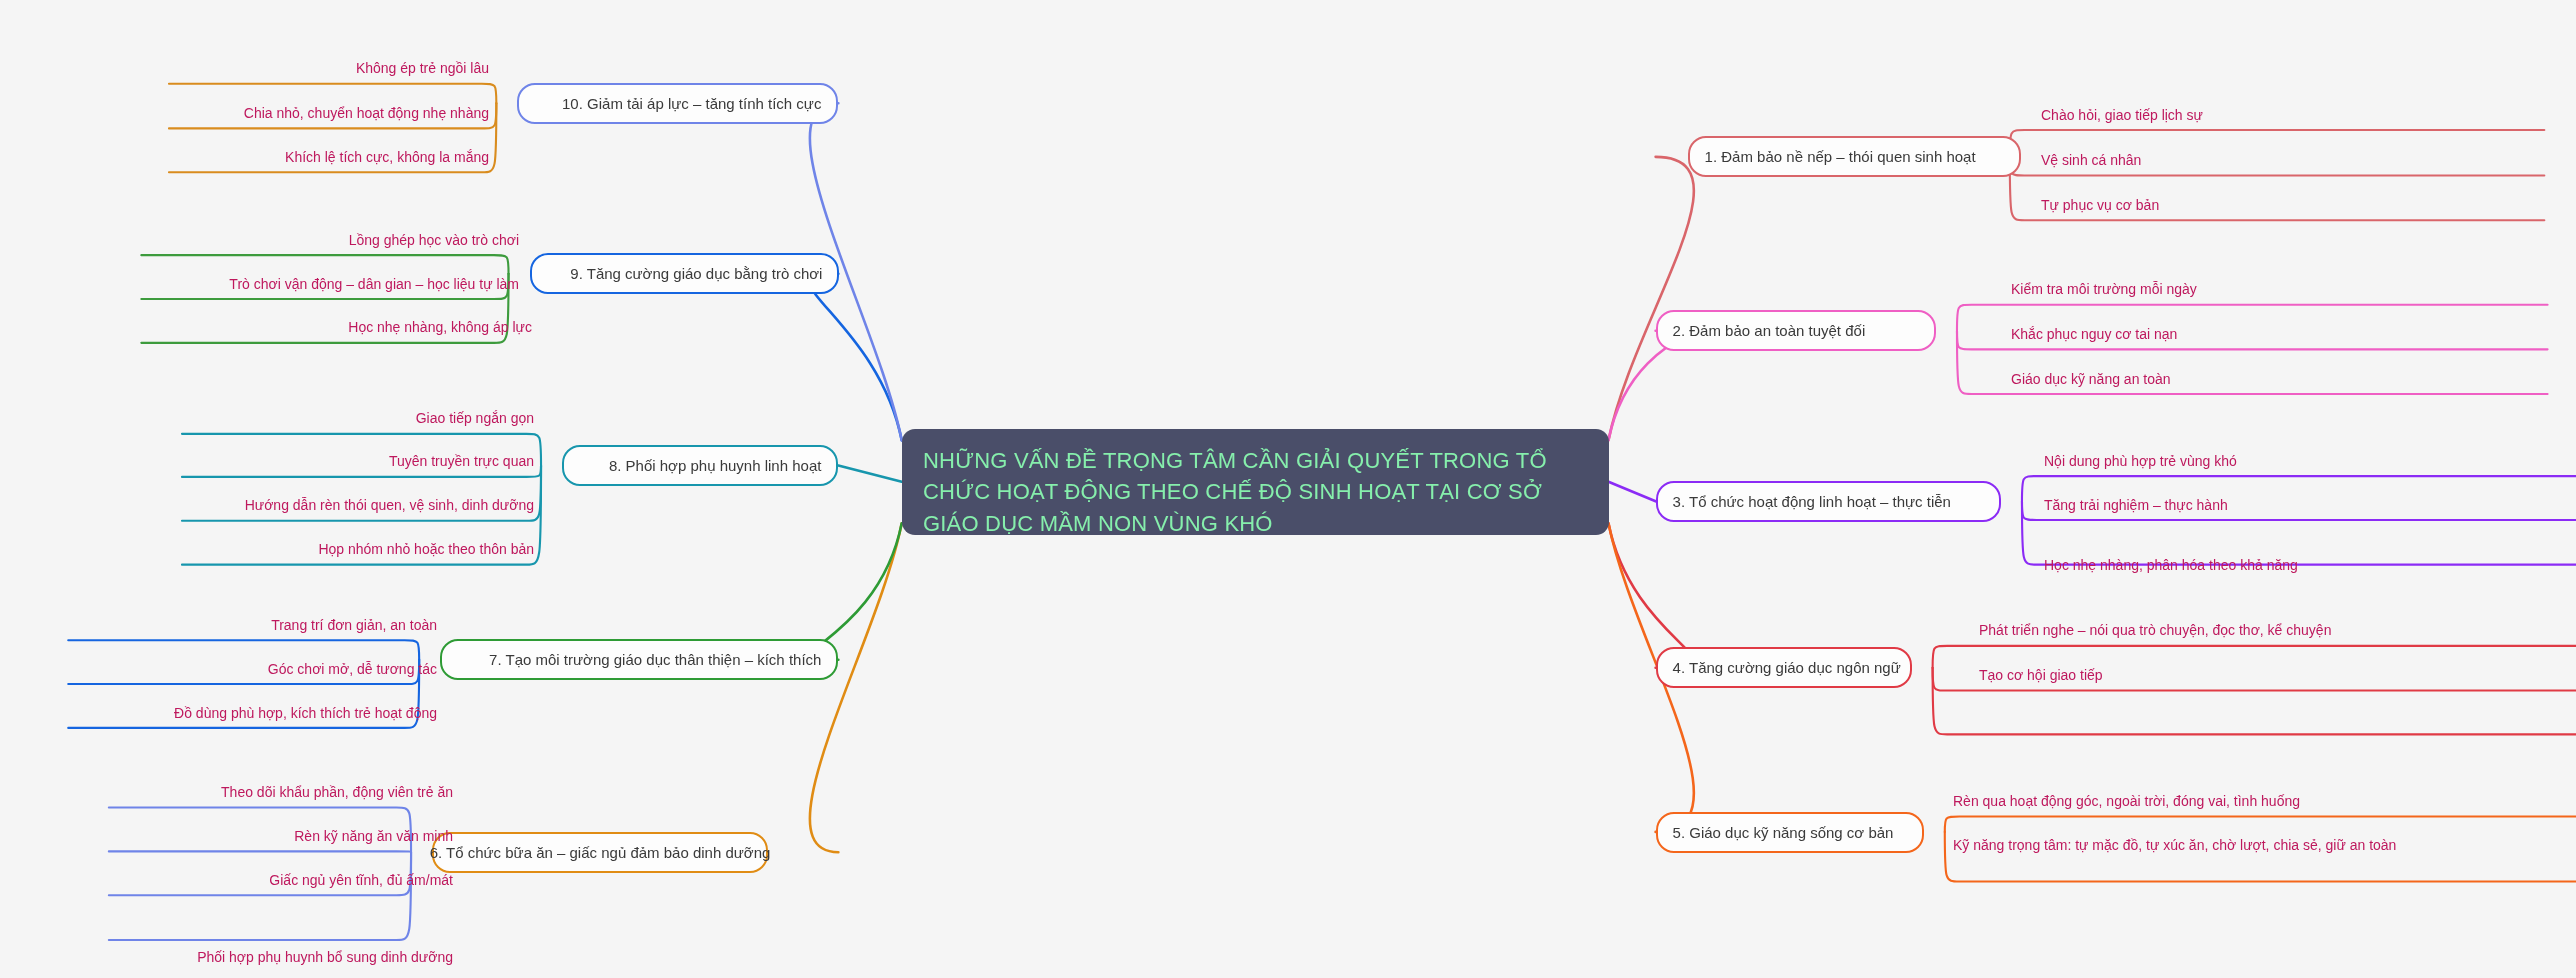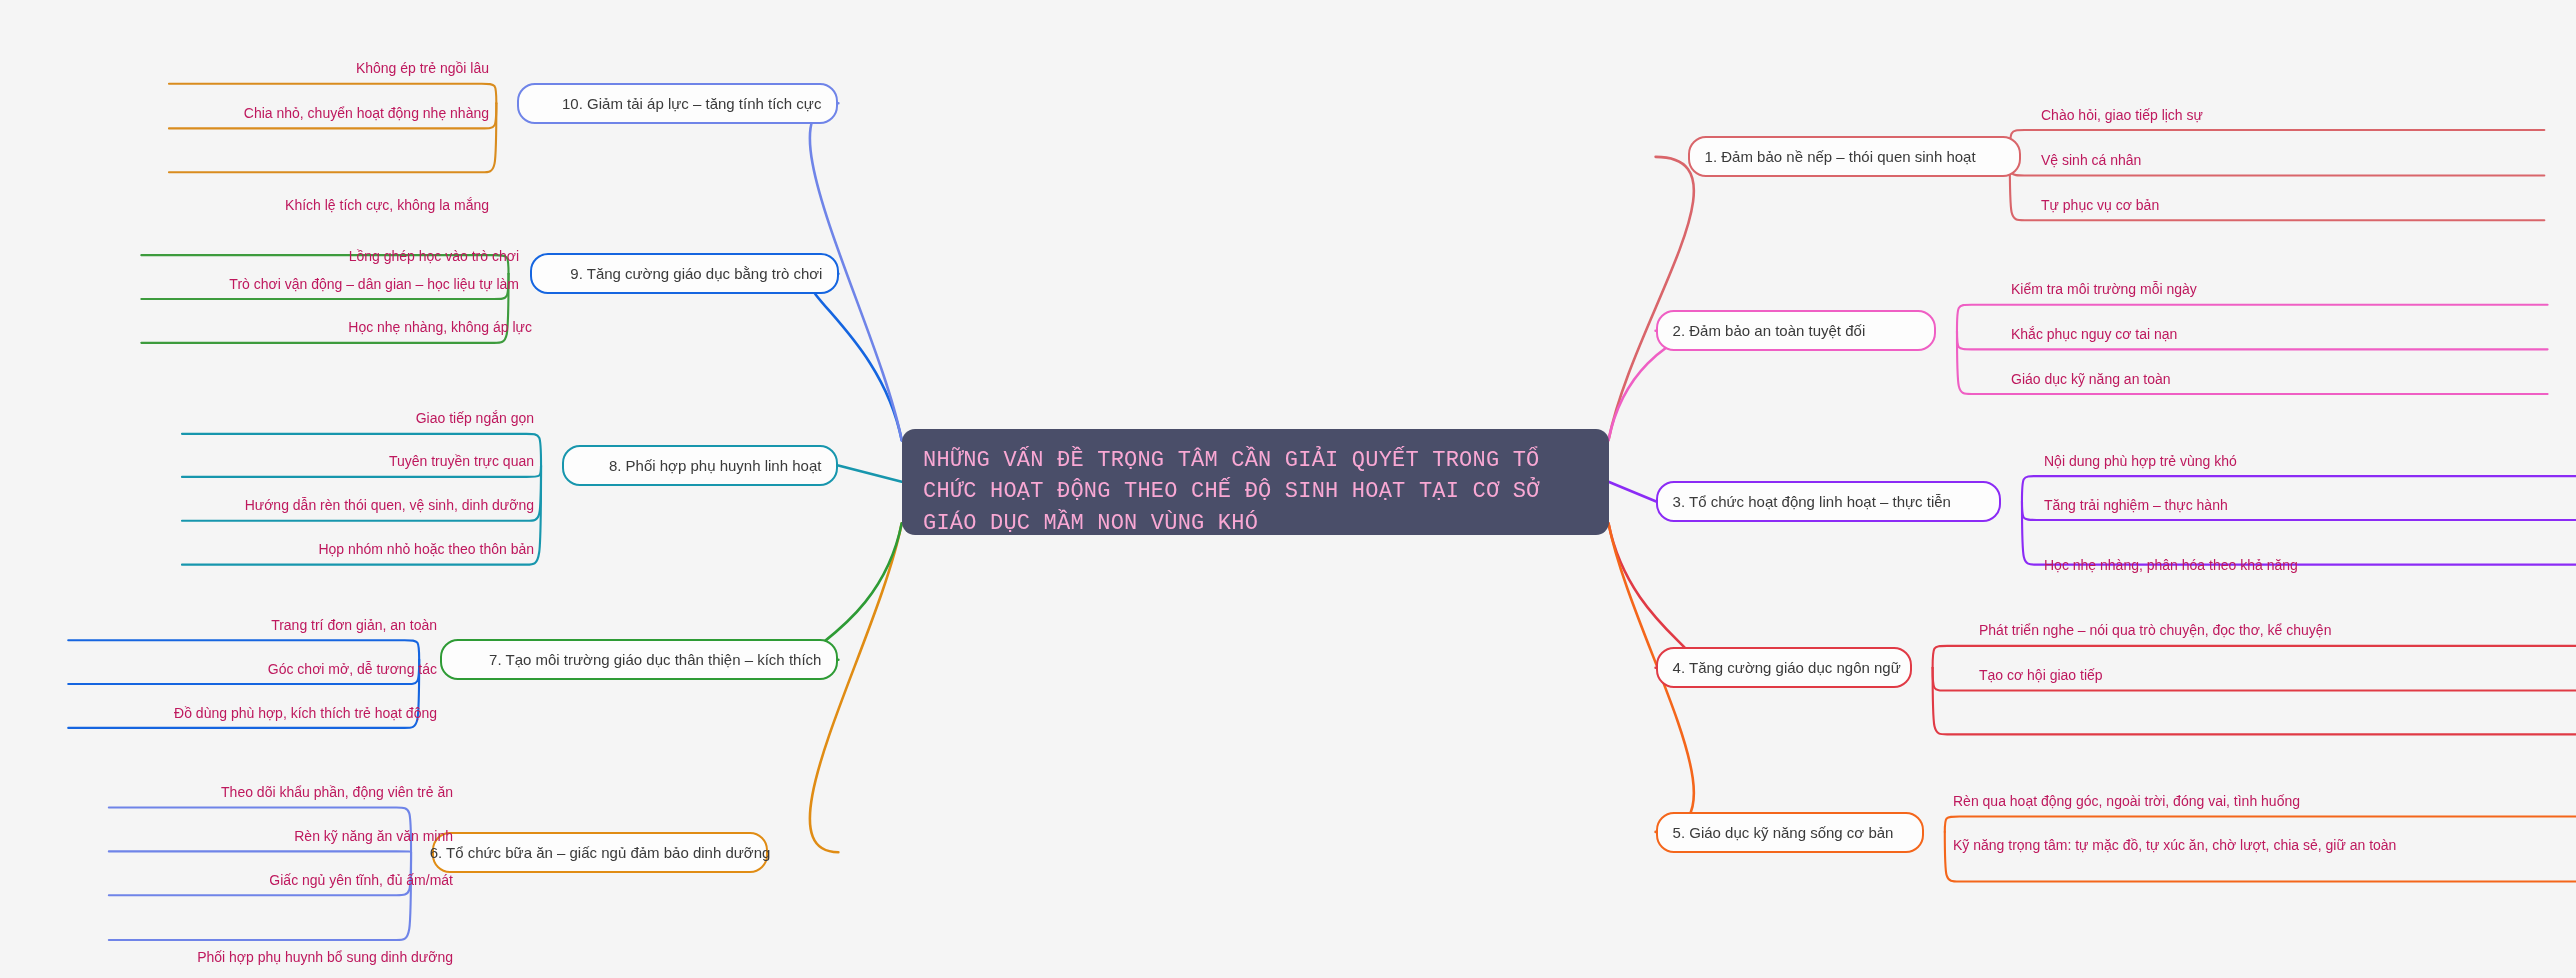--- a/index.html
+++ b/index.html
@@ -9,29 +9,28 @@
     font-family:"Liberation Sans","DejaVu Sans",sans-serif;
     overflow:hidden;position:relative;
   }
   #stage{position:absolute;inset:0;width:2576px;height:979px;}
   #wires{position:absolute;left:0;top:0;width:2576px;height:979px;pointer-events:none;}
 
   
   .central{
     position:absolute;
     background:#4a4e69;
-    color:#f9a8d4;
+    color:#86efac;
     border-radius:13px;
     padding:16.2px 21px;
     font-size:22px;
     line-height:1.42;
     letter-spacing:0.2px;
     font-weight:400;
     box-sizing:border-box;
-    font-family:Liberation Mono, monospace;
   }
   .central span{display:block;white-space:pre-line;}
 
   
   .branch{
     position:absolute;
     background:#fdfdfd;
     border-style:solid;
     border-width:2.4px;
     border-radius:18px;
@@ -146,26 +145,26 @@
     <div class="branch" style="border-color: rgb(23, 150, 173); top: 445px; height: 41px; width: 276px; left: 562px; justify-content: flex-end;">
       <span>8. Phối hợp phụ huynh linh hoạt</span>
     </div>
     <div class="leaf left" style="top: 409px; width: 349px; left: 185px;"><span>Giao tiếp ngắn gọn</span></div>
     <div class="leaf left" style="top: 452px; width: 349px; left: 185px;"><span>Tuyên truyền trực quan</span></div>
     <div class="leaf left" style="top: 496px; width: 349px; left: 185px;"><span>Hướng dẫn rèn thói quen, vệ sinh, dinh dưỡng</span></div>
     <div class="leaf left" style="top: 540px; width: 349px; left: 185px;"><span>Họp nhóm nhỏ hoặc theo thôn bản</span></div>
     <div class="branch" style="border-color: rgb(21, 101, 224); top: 253px; height: 41px; width: 309px; left: 530px; justify-content: flex-end;">
       <span>9. Tăng cường giáo dục bằng trò chơi</span>
     </div>
-    <div class="leaf left" style="top: 231px; width: 374px; left: 145px; margin-top: 16px;"><span>Lồng ghép học vào trò chơi</span></div>
+    <div class="leaf left" style="top: 231px; width: 374px; left: 145px;"><span>Lồng ghép học vào trò chơi</span></div>
     <div class="leaf left" style="top: 275px; width: 374px; left: 145px;"><span>Trò chơi vận động – dân gian – học liệu tự làm</span></div>
     <div class="leaf left" style="top: 318px; width: 374px; left: 158px;"><span>Học nhẹ nhàng, không áp lực</span></div>
     <div class="branch" style="border-color: rgb(111, 132, 232); top: 83px; height: 41px; width: 321px; left: 517px; justify-content: flex-end;">
       <span>10. Giảm tải áp lực – tăng tính tích cực</span>
     </div>
     <div class="leaf left" style="top: 59px; width: 317px; left: 172px;"><span>Không ép trẻ ngồi lâu</span></div>
     <div class="leaf left" style="top: 104px; width: 317px; left: 172px;"><span>Chia nhỏ, chuyển hoạt động nhẹ nhàng</span></div>
-    <div class="leaf left" style="top: 148px; width: 317px; left: 172px; margin-top: 48px;"><span>Khích lệ tích cực, không la mắng</span></div>
+    <div class="leaf left" style="top: 148px; width: 317px; left: 172px;"><span>Khích lệ tích cực, không la mắng</span></div>
     <div class="central" style="left: 902px; top: 429px; width: 707px; height: 106px;">
       <span>NHỮNG VẤN ĐỀ TRỌNG TÂM CẦN GIẢI QUYẾT TRONG TỔ CHỨC HOẠT ĐỘNG THEO CHẾ ĐỘ SINH HOẠT TẠI CƠ SỞ GIÁO DỤC MẦM NON VÙNG KHÓ</span>
     </div>
   </div>
 
 
 </body></html>

